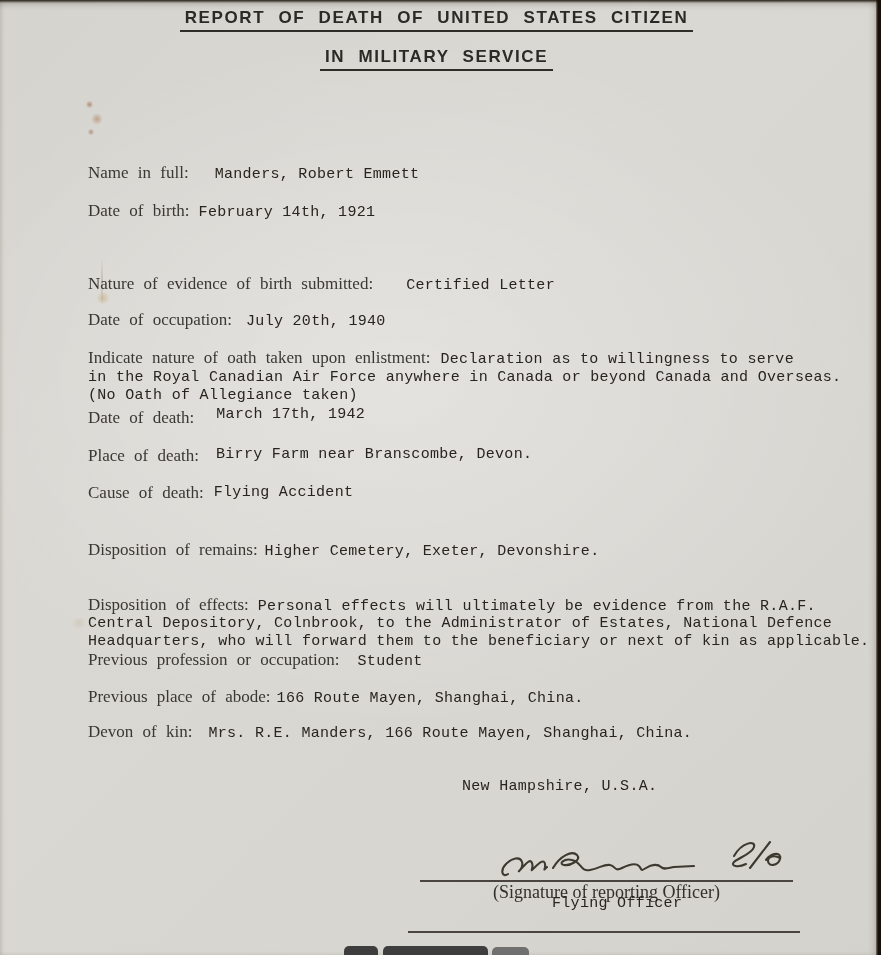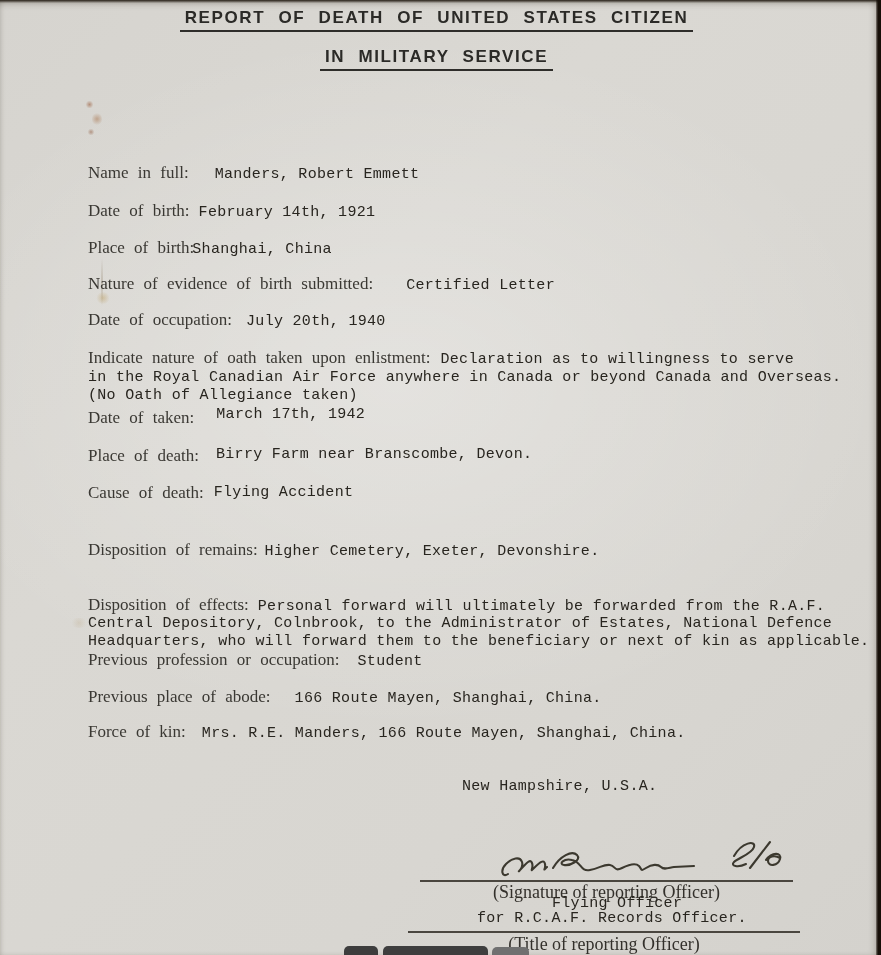--- a/index.html
+++ b/index.html
@@ -104,99 +104,94 @@
   </div>
 
   <div class="line" style="top:163px">
     <span class="lbl">Name in full:</span><span class="val" style="margin-left:26px">Manders, Robert Emmett</span>
   </div>
 
   <div class="line" style="top:201px">
     <span class="lbl">Date of birth:</span><span class="val" style="margin-left:9px">February 14th, 1921</span>
   </div>
 
-  <div class="line" style="top:238px">
-    <span class="lbl">Place of birth:</span><span class="val" style="margin-left:-2px">Shanghai, China</span>
-  </div>
 
   <div class="line" style="top:274px">
     <span class="lbl">Nature of evidence of birth submitted:</span><span class="val" style="margin-left:33px">Certified Letter</span>
   </div>
 
   <div class="line" style="top:310px">
     <span class="lbl">Date of occupation:</span><span class="val" style="margin-left:14px">July 20th, 1940</span>
   </div>
 
   <div class="line" style="top:348px">
     <span class="lbl">Indicate nature of oath taken upon enlistment:</span><span class="val" style="margin-left:10px">Declaration as to willingness to serve</span>
   </div>
   <div class="line" style="top:367px">
     <span class="cont">in the Royal Canadian Air Force anywhere in Canada or beyond Canada and Overseas.</span>
   </div>
   <div class="line" style="top:385px">
     <span class="cont">(No Oath of Allegiance taken)</span>
   </div>
 
   <div class="line" style="top:408px">
-    <span class="lbl">Date of taken:</span><span class="val" style="margin-left:22px; top:-5px">March 17th, 1942</span>
+    <span class="lbl">Date of death:</span><span class="val" style="margin-left:22px; top:-5px">March 17th, 1942</span>
   </div>
 
   <div class="line" style="top:446px">
     <span class="lbl">Place of death:</span><span class="val" style="margin-left:17px; top:-3px">Birry Farm near Branscombe, Devon.</span>
   </div>
 
   <div class="line" style="top:483px">
     <span class="lbl">Cause of death:</span><span class="val" style="margin-left:10px; top:-2px">Flying Accident</span>
   </div>
 
   <div class="line" style="top:540px">
     <span class="lbl">Disposition of remains:</span><span class="val" style="margin-left:7px">Higher Cemetery, Exeter, Devonshire.</span>
   </div>
 
   <div class="line" style="top:595px">
-    <span class="lbl">Disposition of effects:</span><span class="val" style="margin-left:9px">Personal forward will ultimately be forwarded from the R.A.F.</span>
+    <span class="lbl">Disposition of effects:</span><span class="val" style="margin-left:9px">Personal effects will ultimately be evidence from the R.A.F.</span>
   </div>
   <div class="line" style="top:613px">
     <span class="cont">Central Depository, Colnbrook, to the Administrator of Estates, National Defence</span>
   </div>
   <div class="line" style="top:631px">
     <span class="cont">Headquarters, who will forward them to the beneficiary or next of kin as applicable.</span>
   </div>
 
   <div class="line" style="top:650px">
     <span class="lbl">Previous profession or occupation:</span><span class="val" style="margin-left:18px">Student</span>
   </div>
 
   <div class="line" style="top:687px">
-    <span class="lbl">Previous place of abode:</span><span class="val" style="margin-left:24px">166 Route Mayen, Shanghai, China.</span>
+    <span class="lbl">Previous place of abode:</span><span class="val" style="margin-left:6px">166 Route Mayen, Shanghai, China.</span>
   </div>
 
   <div class="line" style="top:722px">
-    <span class="lbl">Force of kin:</span><span class="val" style="margin-left:16px">Mrs. R.E. Manders, 166 Route Mayen, Shanghai, China.</span>
+    <span class="lbl">Devon of kin:</span><span class="val" style="margin-left:16px">Mrs. R.E. Manders, 166 Route Mayen, Shanghai, China.</span>
   </div>
 
   <div class="line" style="top:776px; left:462px">
     <span class="cont">New Hampshire, U.S.A.</span>
   </div>
 
   <svg class="sig-svg" width="300" height="52" viewBox="0 0 300 52">
     <g fill="none" stroke="#3c392f" stroke-width="2.1" stroke-linecap="round" stroke-linejoin="round">
       <path d="M10 40 C4 44, 2 36, 8 30 C14 24, 22 22, 24 28 C26 34, 18 40, 22 36 C28 30, 32 24, 34 29 C36 34, 31 39, 36 34 C42 28, 46 25, 47 30 C48 35, 44 38, 49 33"></path>
       <path d="M55 34 C62 22, 74 16, 79 21 C84 26, 72 32, 66 31 C60 30, 66 24, 74 26 C84 28, 82 38, 92 36 C102 34, 106 30, 112 31 C118 32, 116 38, 124 34 C132 30, 138 29, 141 32 C144 35, 142 38, 148 34 C154 30, 160 30, 163 33 C166 36, 170 34, 176 33 L196 32"></path>
       <path d="M236 22 C244 8, 258 6, 256 13 C254 20, 240 24, 236 28 C232 32, 240 34, 248 30"></path>
       <path d="M252 34 L272 8"></path>
       <path d="M268 26 C274 18, 284 18, 282 25 C280 32, 270 33, 270 27 C270 22, 277 21, 282 24"></path>
     </g>
   </svg>
 
   <div class="rule rule1"></div>
   <div class="cap cap1">(Signature of reporting Officer)</div>
   <div class="sigline rank1">Flying Officer</div>
-  <div class="sigline rank2">for R.C.A.F. Records Officer.</div>
   <div class="rule rule2"></div>
-  <div class="cap cap2">(Title of reporting Officer)</div>
 
   <div class="bbar">
     <div class="bbtn bbtn1"></div>
     <div class="bbtn bbtn2"></div>
     <div class="bbtn bbtn3"></div>
   </div>
 </div>
 
 </body></html>

